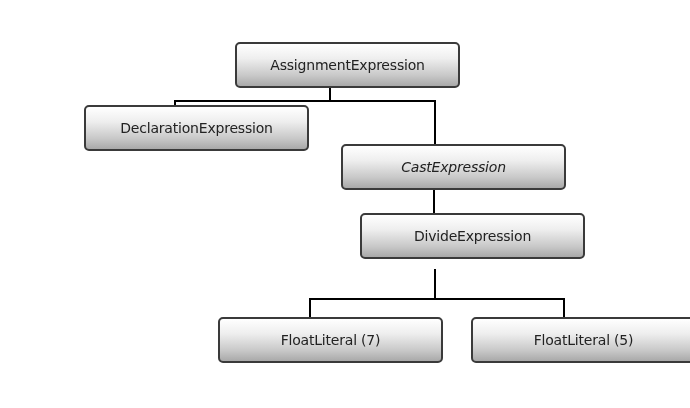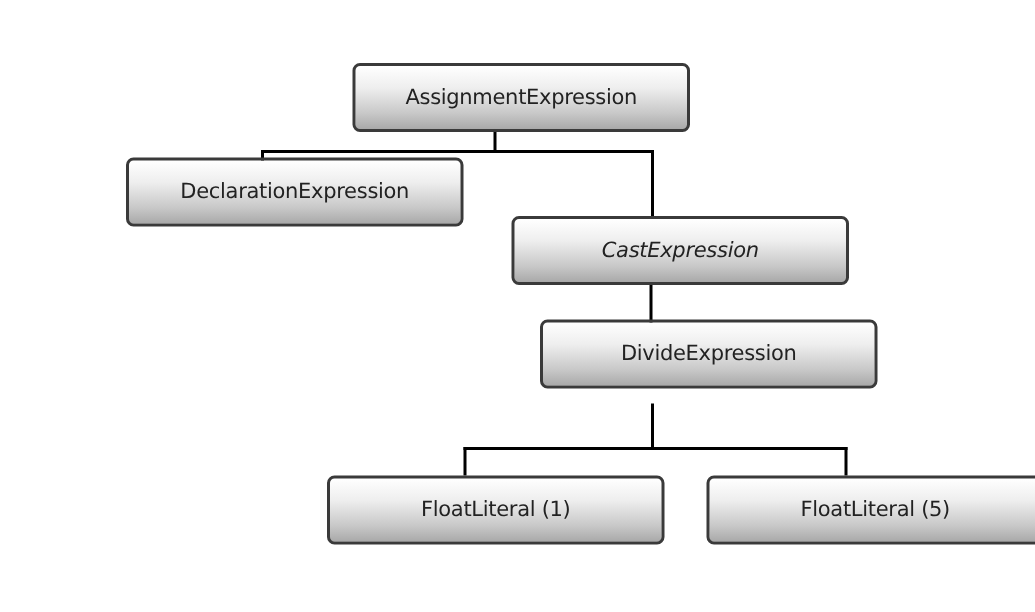--- a/index.html
+++ b/index.html
@@ -36,17 +36,17 @@
 <div class="node" style="left:84px; top:105px;">
   <span>DeclarationExpression</span>
 </div>
 <div class="node" style="left:341px; top:144px;font-style:italic;">
   <span>CastExpression</span>
 </div>
 <div class="node" style="left:340px; top:213px;margin-left:20px;">
   <span>DivideExpression</span>
 </div>
 <div class="node" style="left:218px; top:317px;">
-  <span>FloatLiteral (1)</span>
+  <span>FloatLiteral (7)</span>
 </div>
 <div class="node" style="left:471px; top:317px;">
   <span>FloatLiteral (5)</span>
 </div>
 
 </body></html>

